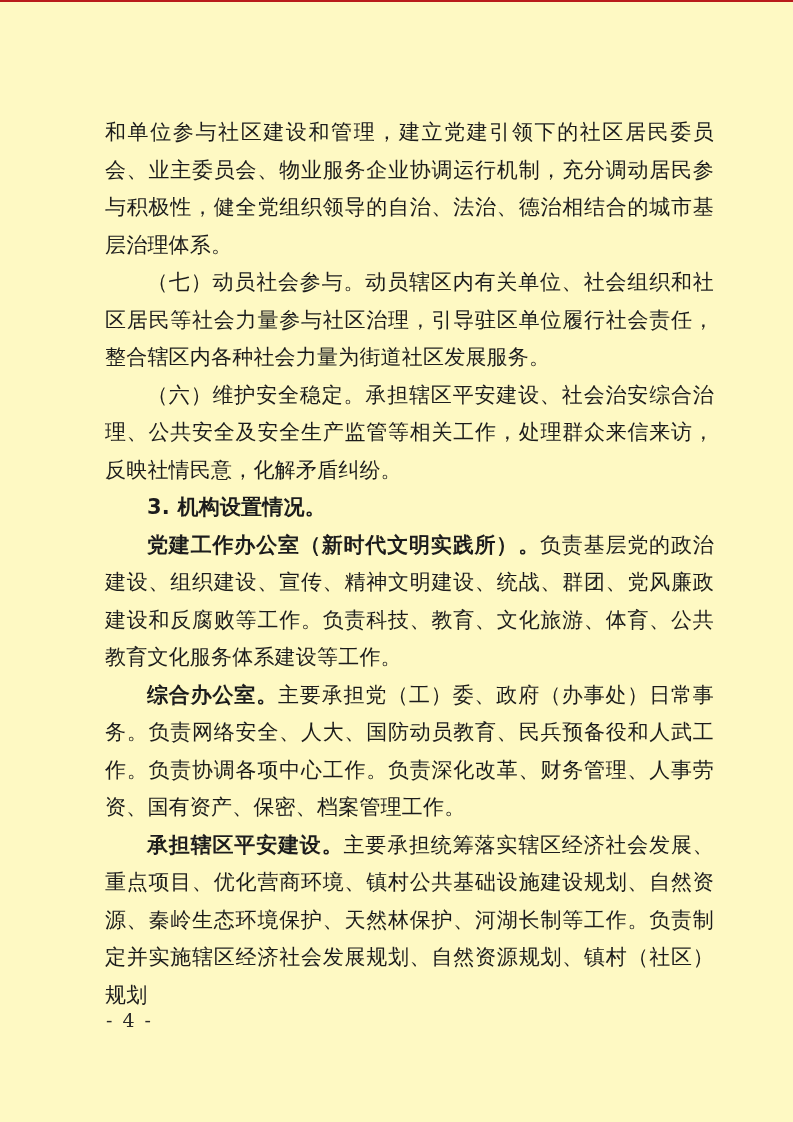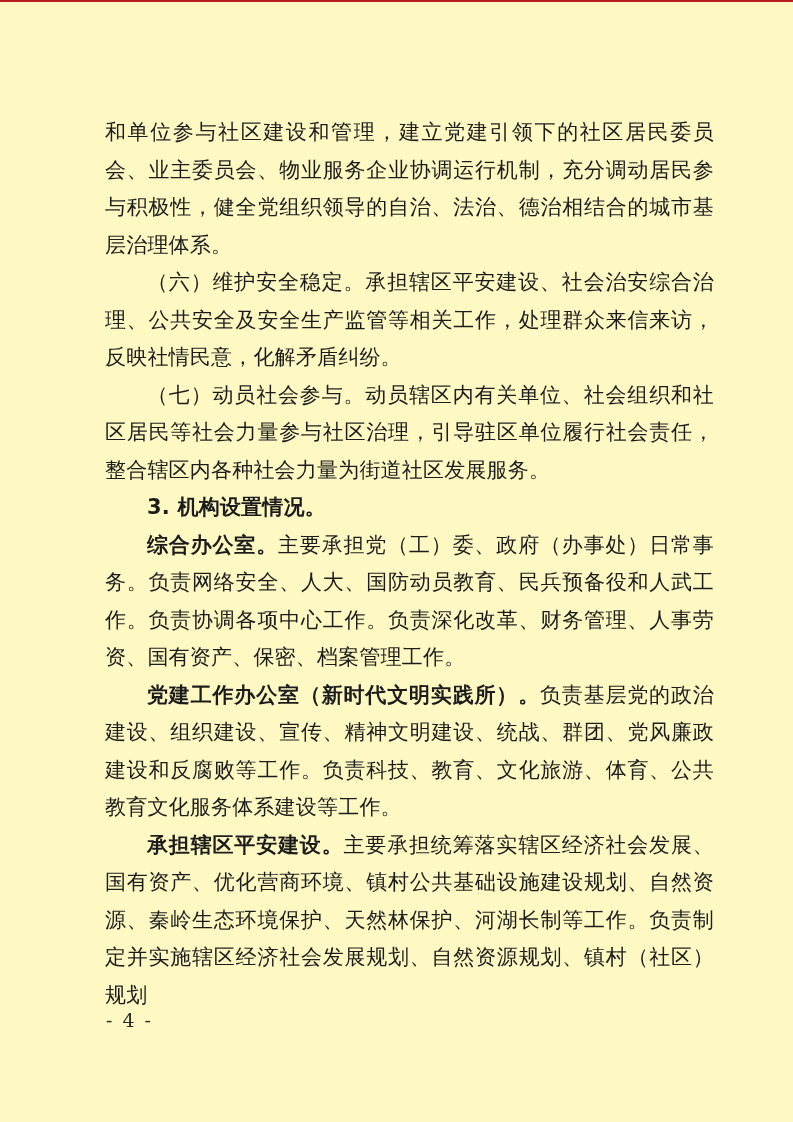--- a/index.html
+++ b/index.html
@@ -57,29 +57,29 @@
 </style>
 </head>
 <body>
 
 <div class="page">
 
   <div class="text-block">
 
     <p class="para">和单位参与社区建设和管理，建立党建引领下的社区居民委员会、业主委员会、物业服务企业协调运行机制，充分调动居民参与积极性，健全党组织领导的自治、法治、德治相结合的城市基层治理体系。</p>
 
+    <p class="para indent">（七）动员社会参与。动员辖区内有关单位、社会组织和社区居民等社会力量参与社区治理，引导驻区单位履行社会责任，整合辖区内各种社会力量为街道社区发展服务。</p>
+
     <p class="para indent">（六）维护安全稳定。承担辖区平安建设、社会治安综合治理、公共安全及安全生产监管等相关工作，处理群众来信来访，反映社情民意，化解矛盾纠纷。</p>
-
-    <p class="para indent">（七）动员社会参与。动员辖区内有关单位、社会组织和社区居民等社会力量参与社区治理，引导驻区单位履行社会责任，整合辖区内各种社会力量为街道社区发展服务。</p>
 
     <p class="para indent heading">3. 机构设置情况。</p>
 
+    <p class="para indent"><span class="bold-lead">党建工作办公室（新时代文明实践所）。</span><span>负责基层党的政治建设、组织建设、宣传、精神文明建设、统战、群团、党风廉政建设和反腐败等工作。负责科技、教育、文化旅游、体育、公共教育文化服务体系建设等工作。</span></p>
+
     <p class="para indent"><span class="bold-lead">综合办公室。</span><span>主要承担党（工）委、政府（办事处）日常事务。负责网络安全、人大、国防动员教育、民兵预备役和人武工作。负责协调各项中心工作。负责深化改革、财务管理、人事劳资、国有资产、保密、档案管理工作。</span></p>
 
-    <p class="para indent"><span class="bold-lead">党建工作办公室（新时代文明实践所）。</span><span>负责基层党的政治建设、组织建设、宣传、精神文明建设、统战、群团、党风廉政建设和反腐败等工作。负责科技、教育、文化旅游、体育、公共教育文化服务体系建设等工作。</span></p>
-
-    <p class="para indent"><span class="bold-lead">承担辖区平安建设。</span><span>主要承担统筹落实辖区经济社会发展、国有资产、优化营商环境、镇村公共基础设施建设规划、自然资源、秦岭生态环境保护、天然林保护、河湖长制等工作。负责制定并实施辖区经济社会发展规划、自然资源规划、镇村（社区）规划</span></p>
+    <p class="para indent"><span class="bold-lead">承担辖区平安建设。</span><span>主要承担统筹落实辖区经济社会发展、重点项目、优化营商环境、镇村公共基础设施建设规划、自然资源、秦岭生态环境保护、天然林保护、河湖长制等工作。负责制定并实施辖区经济社会发展规划、自然资源规划、镇村（社区）规划</span></p>
 
   </div>
 
   <div class="page-number">- 4 -</div>
 
 </div>
 
 </body></html>

